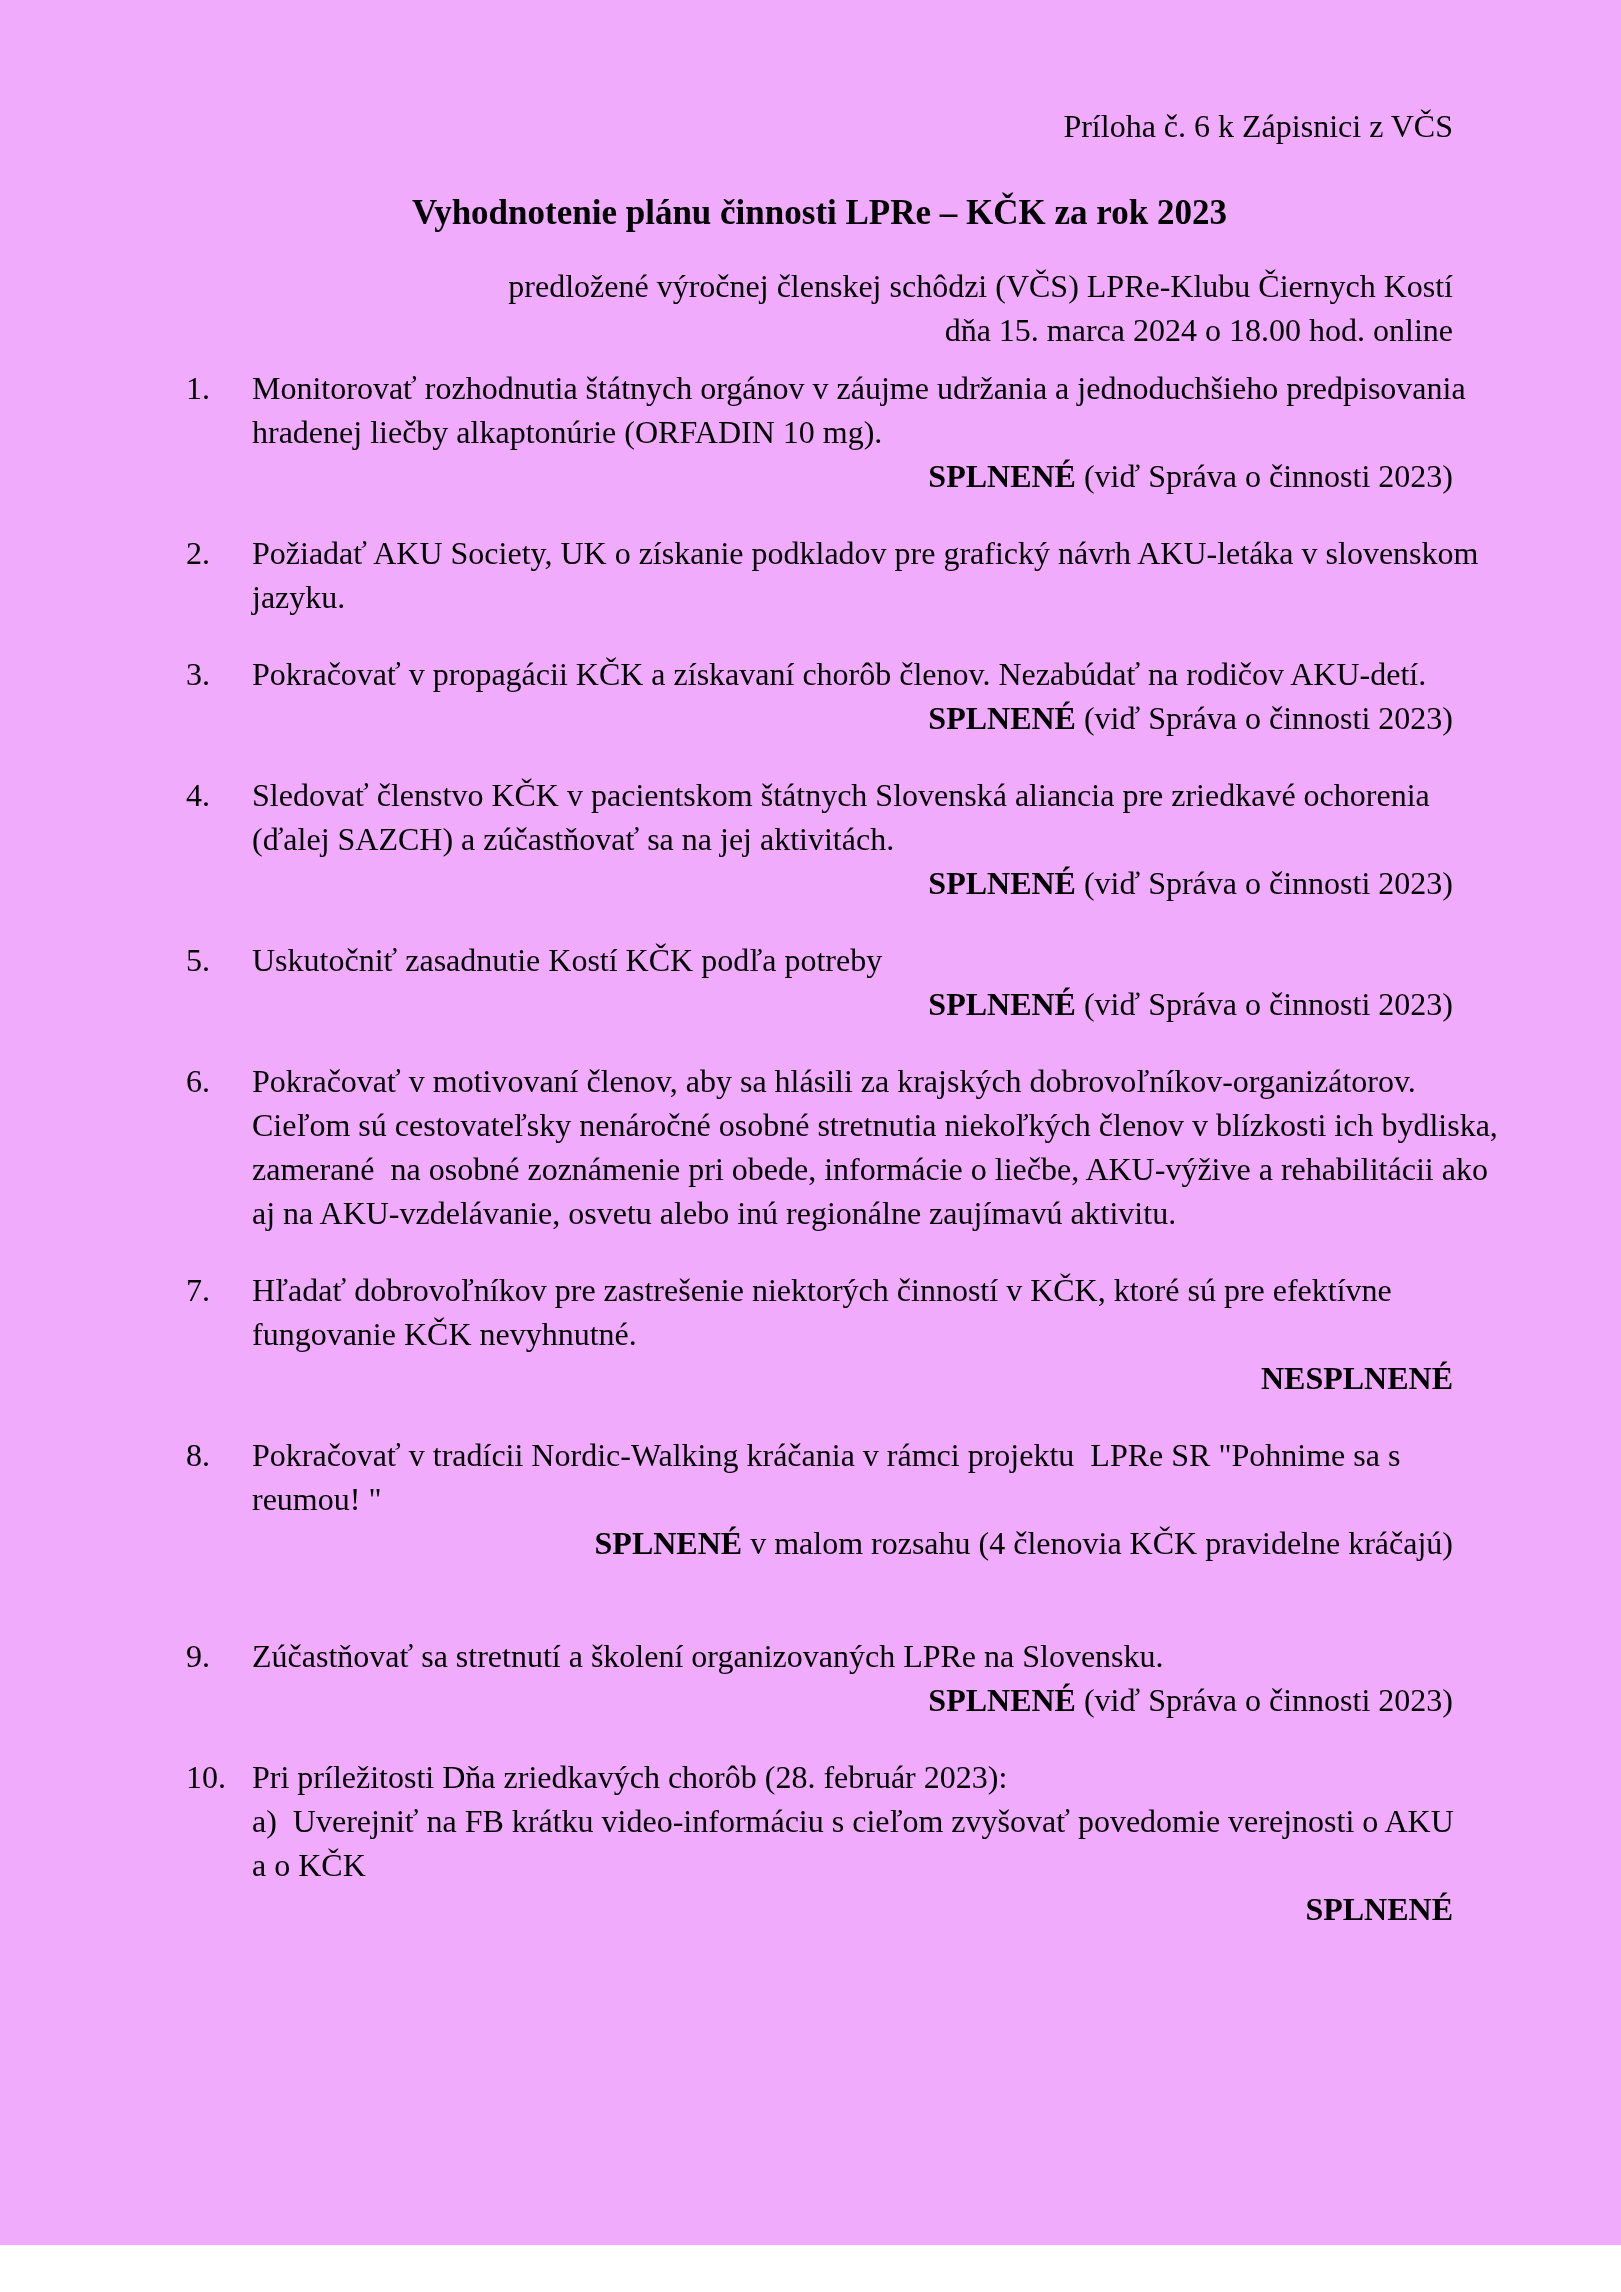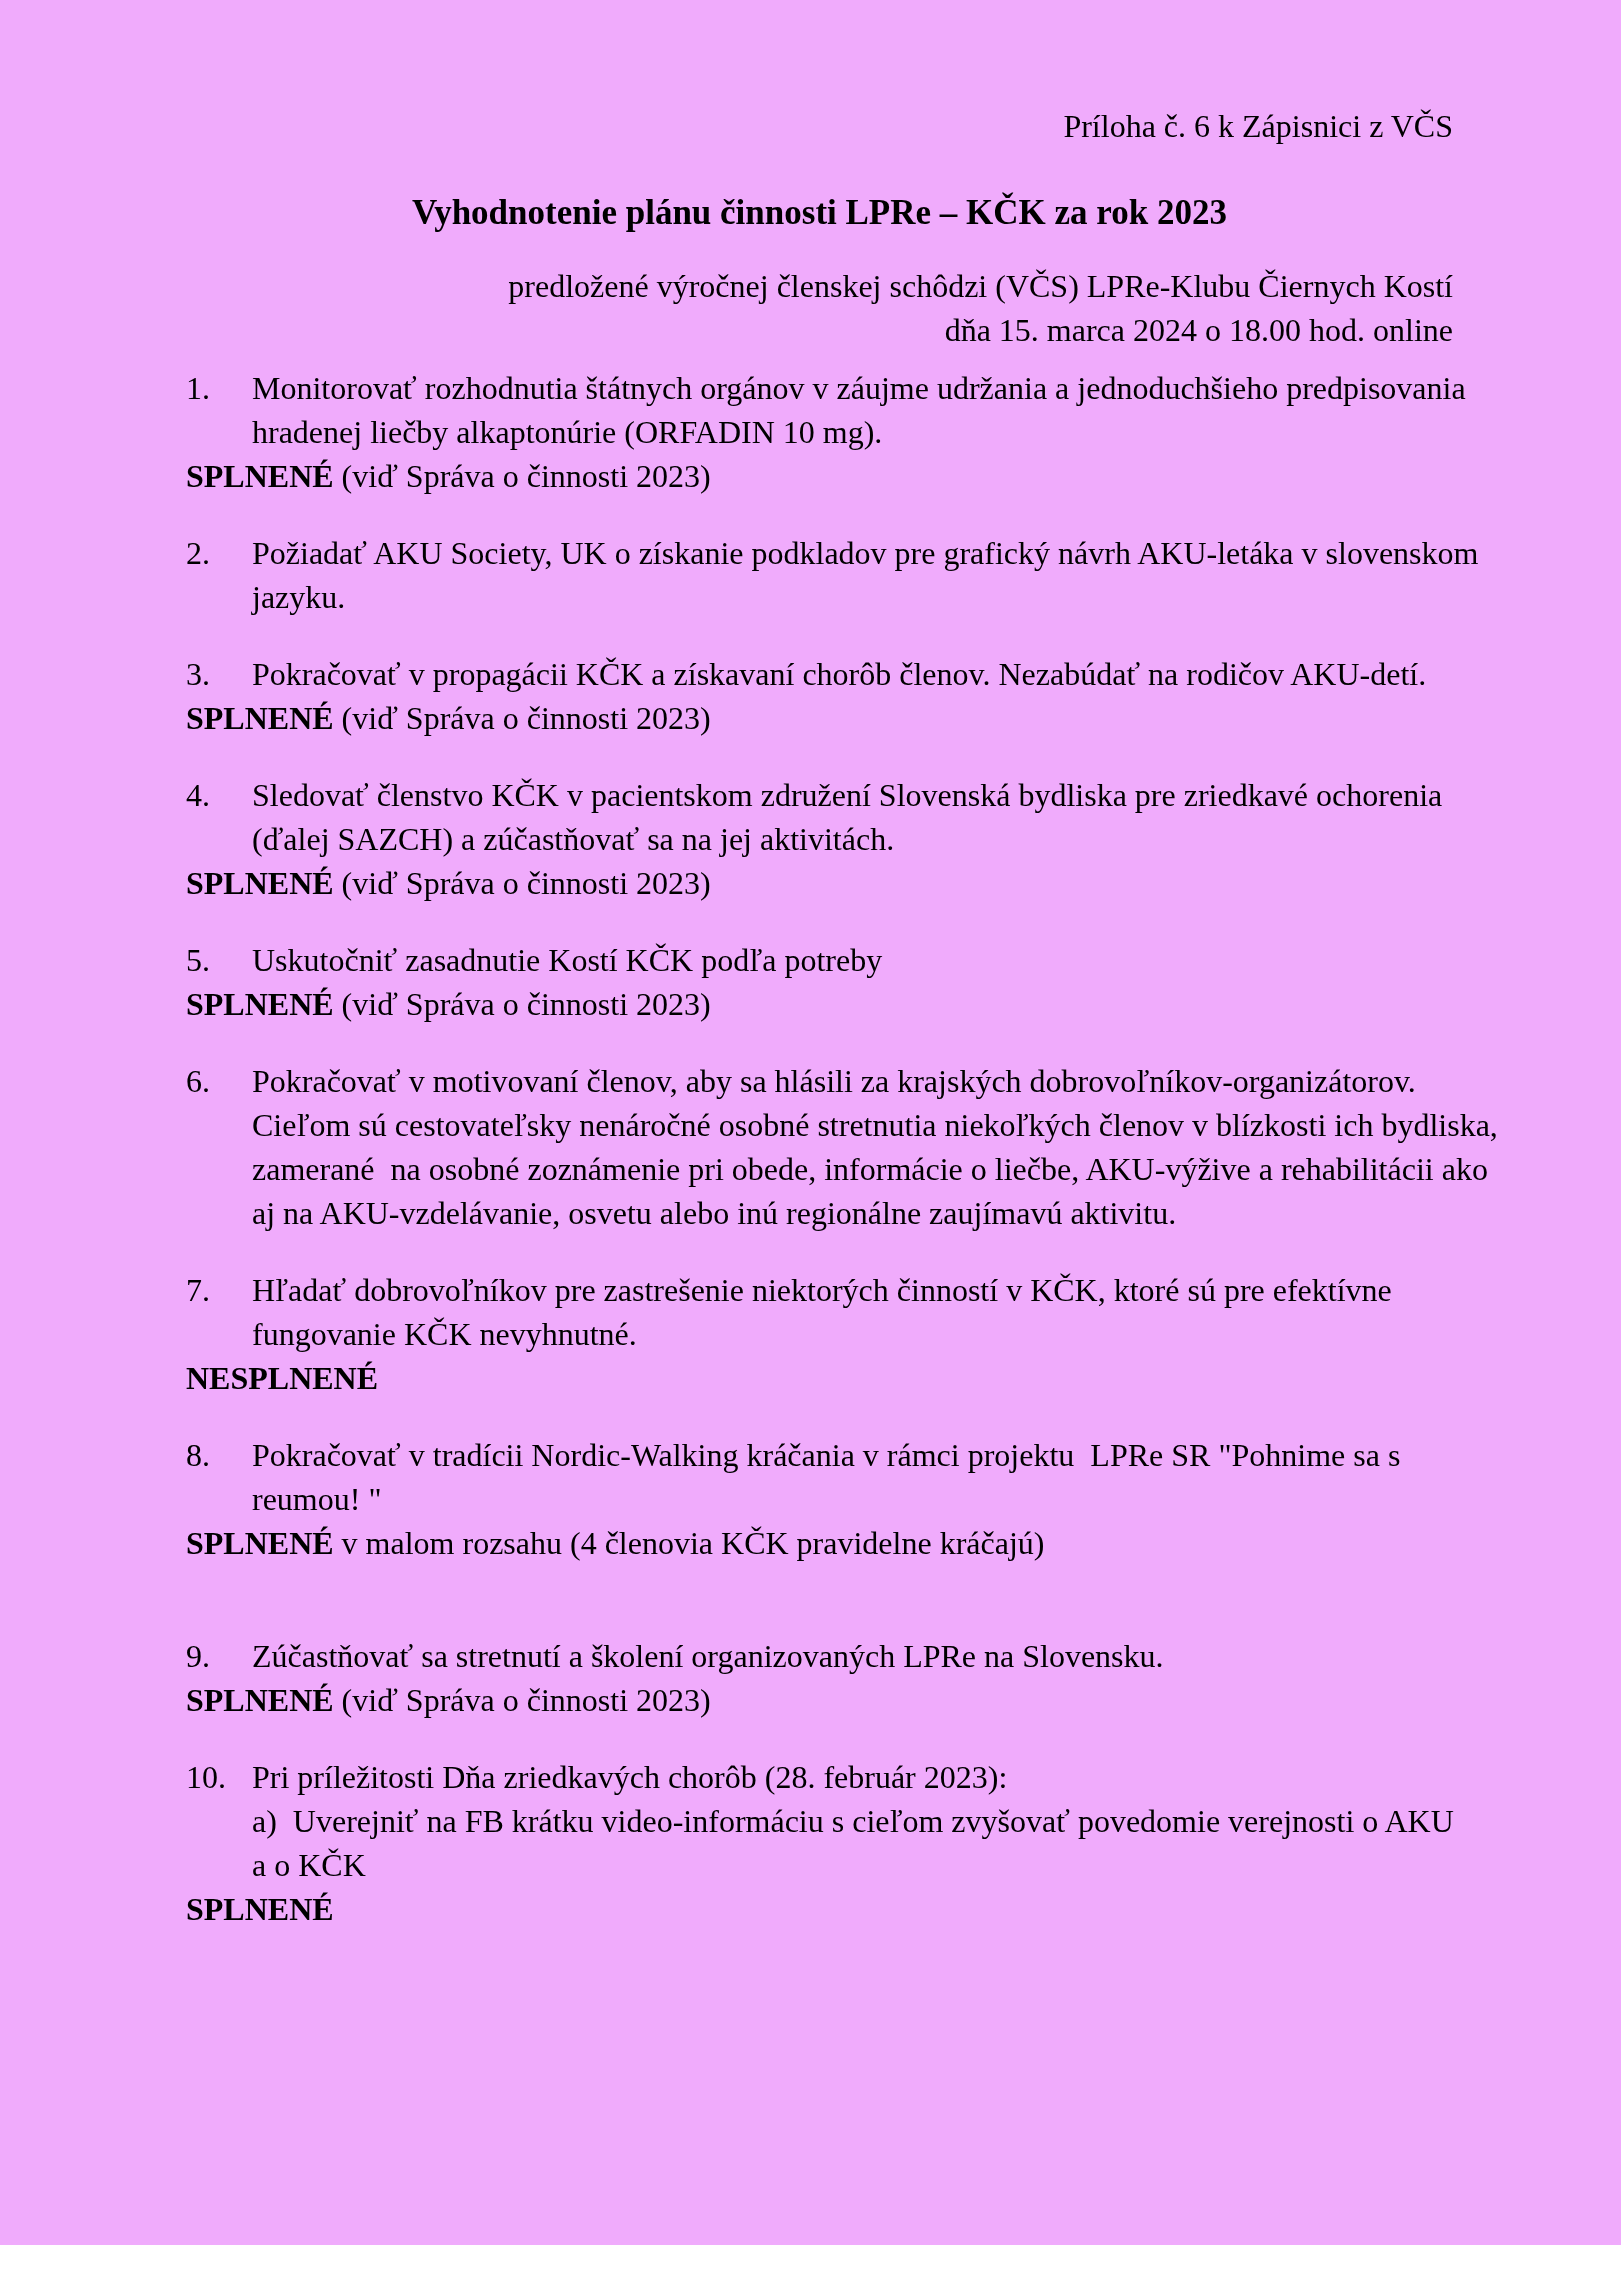--- a/index.html
+++ b/index.html
@@ -51,20 +51,21 @@
   }
   .item-num {
     flex: 0 0 66px;
     width: 66px;
   }
   .item-text {
     flex: 1 1 auto;
     white-space: pre;
   }
   .item-status {
+    text-align: right;
   }
   .item-status .b {
     font-weight: bold;
   }
 </style>
 </head>
 <body>
 
 <div class="page">
 
@@ -98,21 +99,21 @@
       <div class="item-row">
         <div class="item-num">3.</div>
         <div class="item-text">Pokračovať v propagácii KČK a získavaní chorôb členov. Nezabúdať na rodičov AKU-detí.</div>
       </div>
       <div class="item-status"><span class="b">SPLNENÉ</span><span> (viď Správa o činnosti 2023)</span></div>
     </div>
 
     <div class="item">
       <div class="item-row">
         <div class="item-num">4.</div>
-        <div class="item-text">Sledovať členstvo KČK v pacientskom združení Slovenská bydliska pre zriedkavé ochorenia
+        <div class="item-text">Sledovať členstvo KČK v pacientskom štátnych Slovenská aliancia pre zriedkavé ochorenia
 (ďalej SAZCH) a zúčastňovať sa na jej aktivitách.</div>
       </div>
       <div class="item-status"><span class="b">SPLNENÉ</span><span> (viď Správa o činnosti 2023)</span></div>
     </div>
 
     <div class="item">
       <div class="item-row">
         <div class="item-num">5.</div>
         <div class="item-text">Uskutočniť zasadnutie Kostí KČK podľa potreby</div>
       </div>

